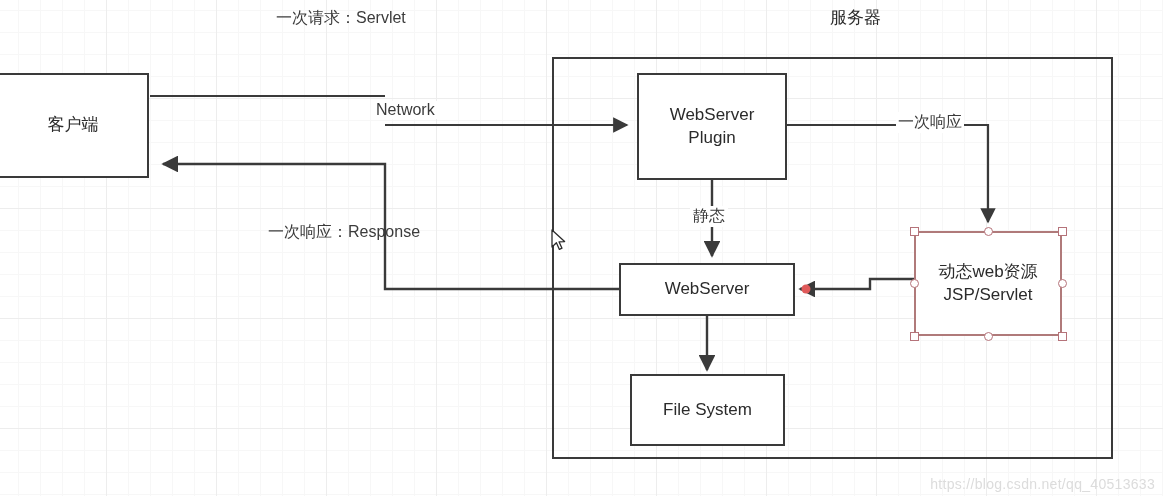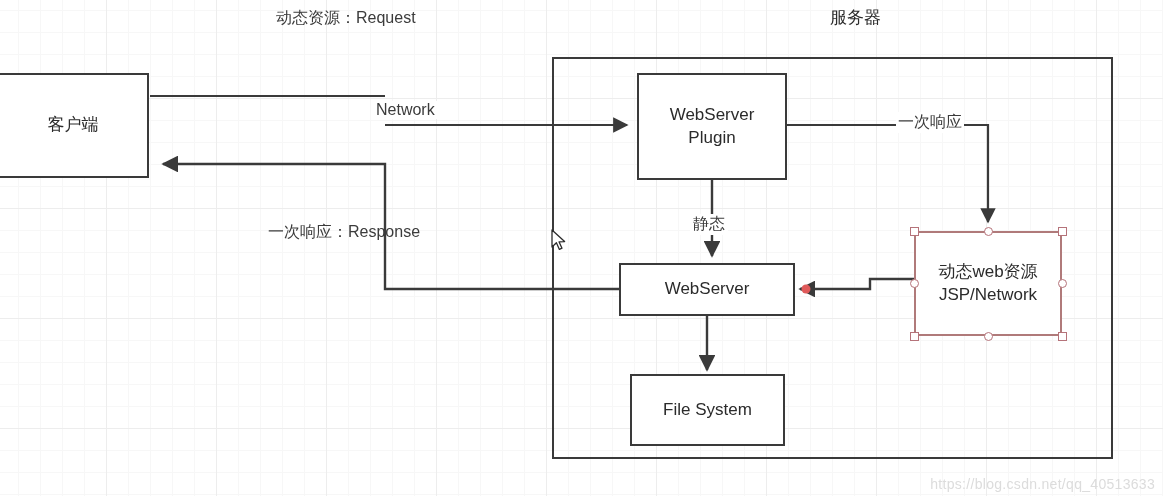--- a/index.html
+++ b/index.html
@@ -148,41 +148,41 @@
   <div class="node" style="left:619px; top:263px; width:176px; height:53px;">
     <span>WebServer</span>
   </div>
 
   <div class="node" style="left:630px; top:374px; width:155px; height:72px;">
     <span>File System</span>
   </div>
 
   <div class="node selected" style="left:914px; top:231px; width:148px; height:105px;">
     <span>动态web资源
-JSP/Network</span>
+JSP/Servlet</span>
   </div>
 
   <div class="handle" style="left:910px; top:227px;"></div>
   <div class="handle round" style="left:984px; top:227px;"></div>
   <div class="handle" style="left:1058px; top:227px;"></div>
   <div class="handle round" style="left:910px; top:279px;"></div>
   <div class="handle round" style="left:1058px; top:279px;"></div>
   <div class="handle" style="left:910px; top:332px;"></div>
   <div class="handle round" style="left:984px; top:332px;"></div>
   <div class="handle" style="left:1058px; top:332px;"></div>
 
-  <div class="edge-label" style="left:276px; top:8px;">动态资源：Request</div>
+  <div class="edge-label" style="left:276px; top:8px;">一次请求：Servlet</div>
 
   <div class="edge-label" style="left:345px; top:101px; background:#ffffff; padding:0 3px;margin-left:28px;">Network</div>
 
   <div class="edge-label" style="left:268px; top:222px;">一次响应：Response</div>
 
   <div class="edge-label" style="left:896px; top:112px; background:#ffffff; padding:0 2px;">一次响应</div>
 
-  <div class="edge-label" style="left:690px; top:214px; background:#ffffff; padding:0 3px;">静态</div>
+  <div class="edge-label" style="left:690px; top:206px; background:#ffffff; padding:0 3px;">静态</div>
 
   <div class="watermark">https://blog.csdn.net/qq_40513633</div>
 
   <svg class="cursor" style="left:551px; top:229px;" width="18" height="24" viewBox="0 0 18 24">
     <path d="M 1 1 L 1 18 L 5.4 13.8 L 8.4 20.4 L 11 19.2 L 8.1 12.9 L 13.6 12.6 Z" fill="#ffffff" stroke="#2b2b2b" stroke-width="1.3" stroke-linejoin="round"></path>
   </svg>
 
 </div>
 
 </body></html>

